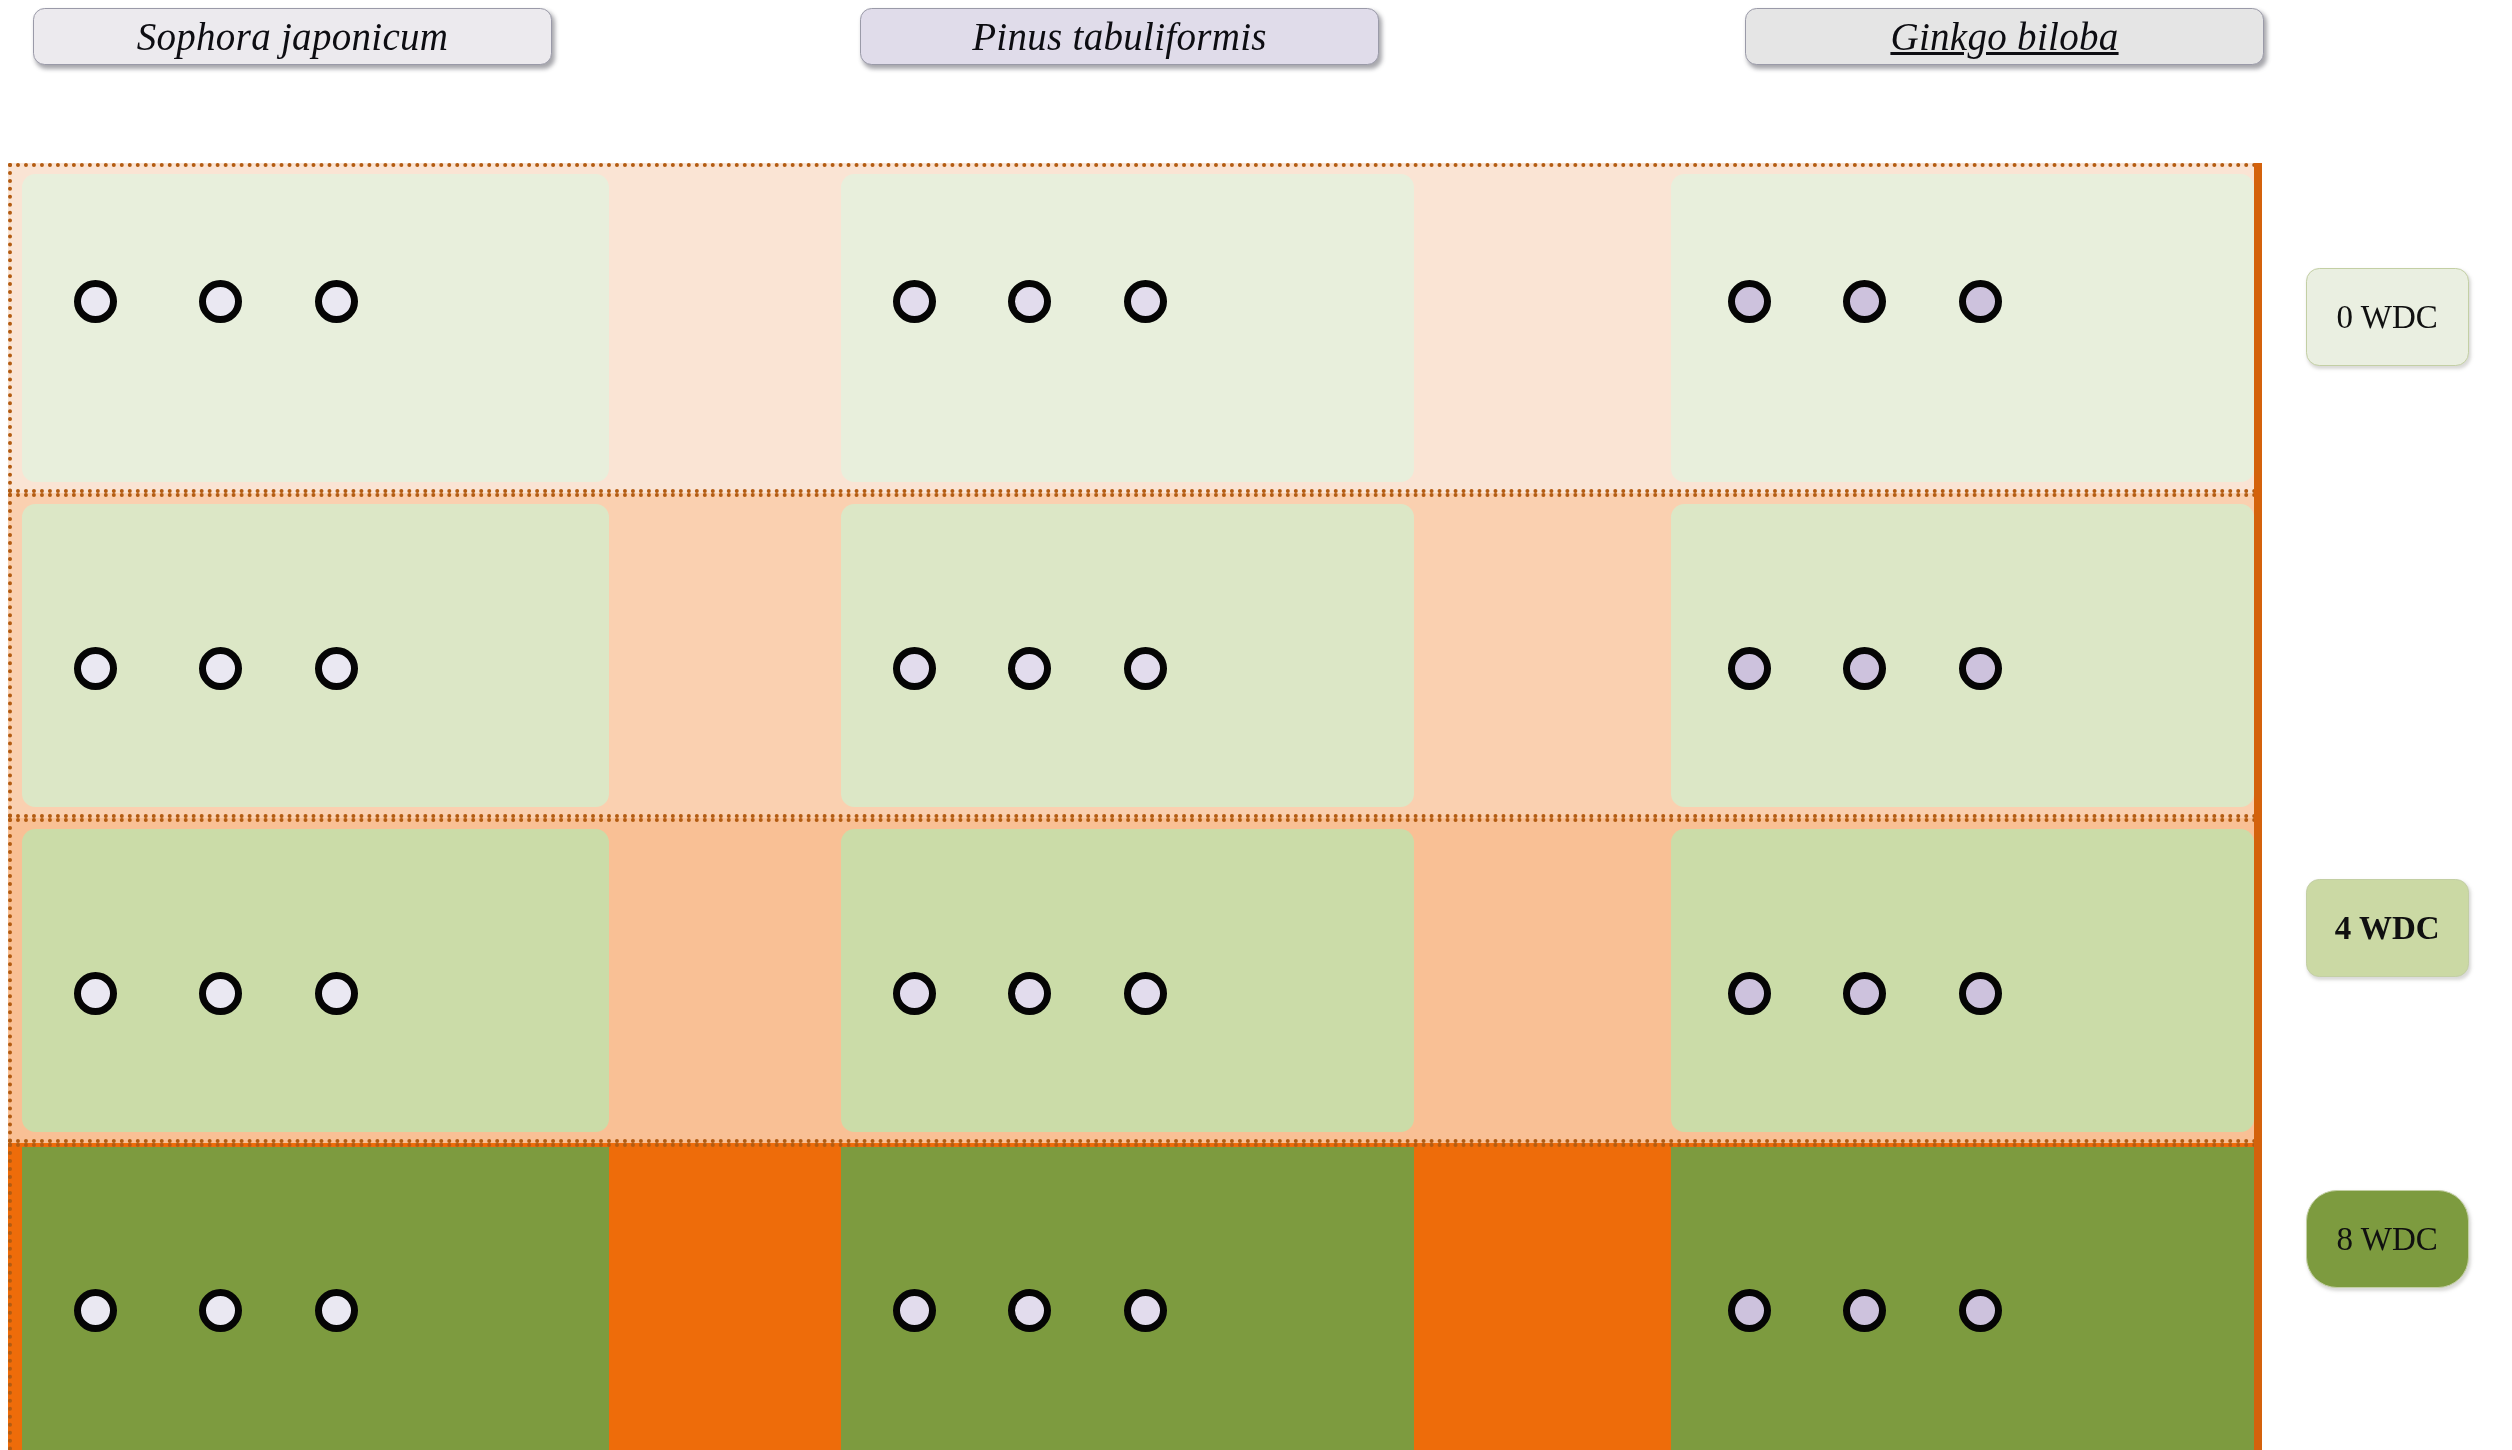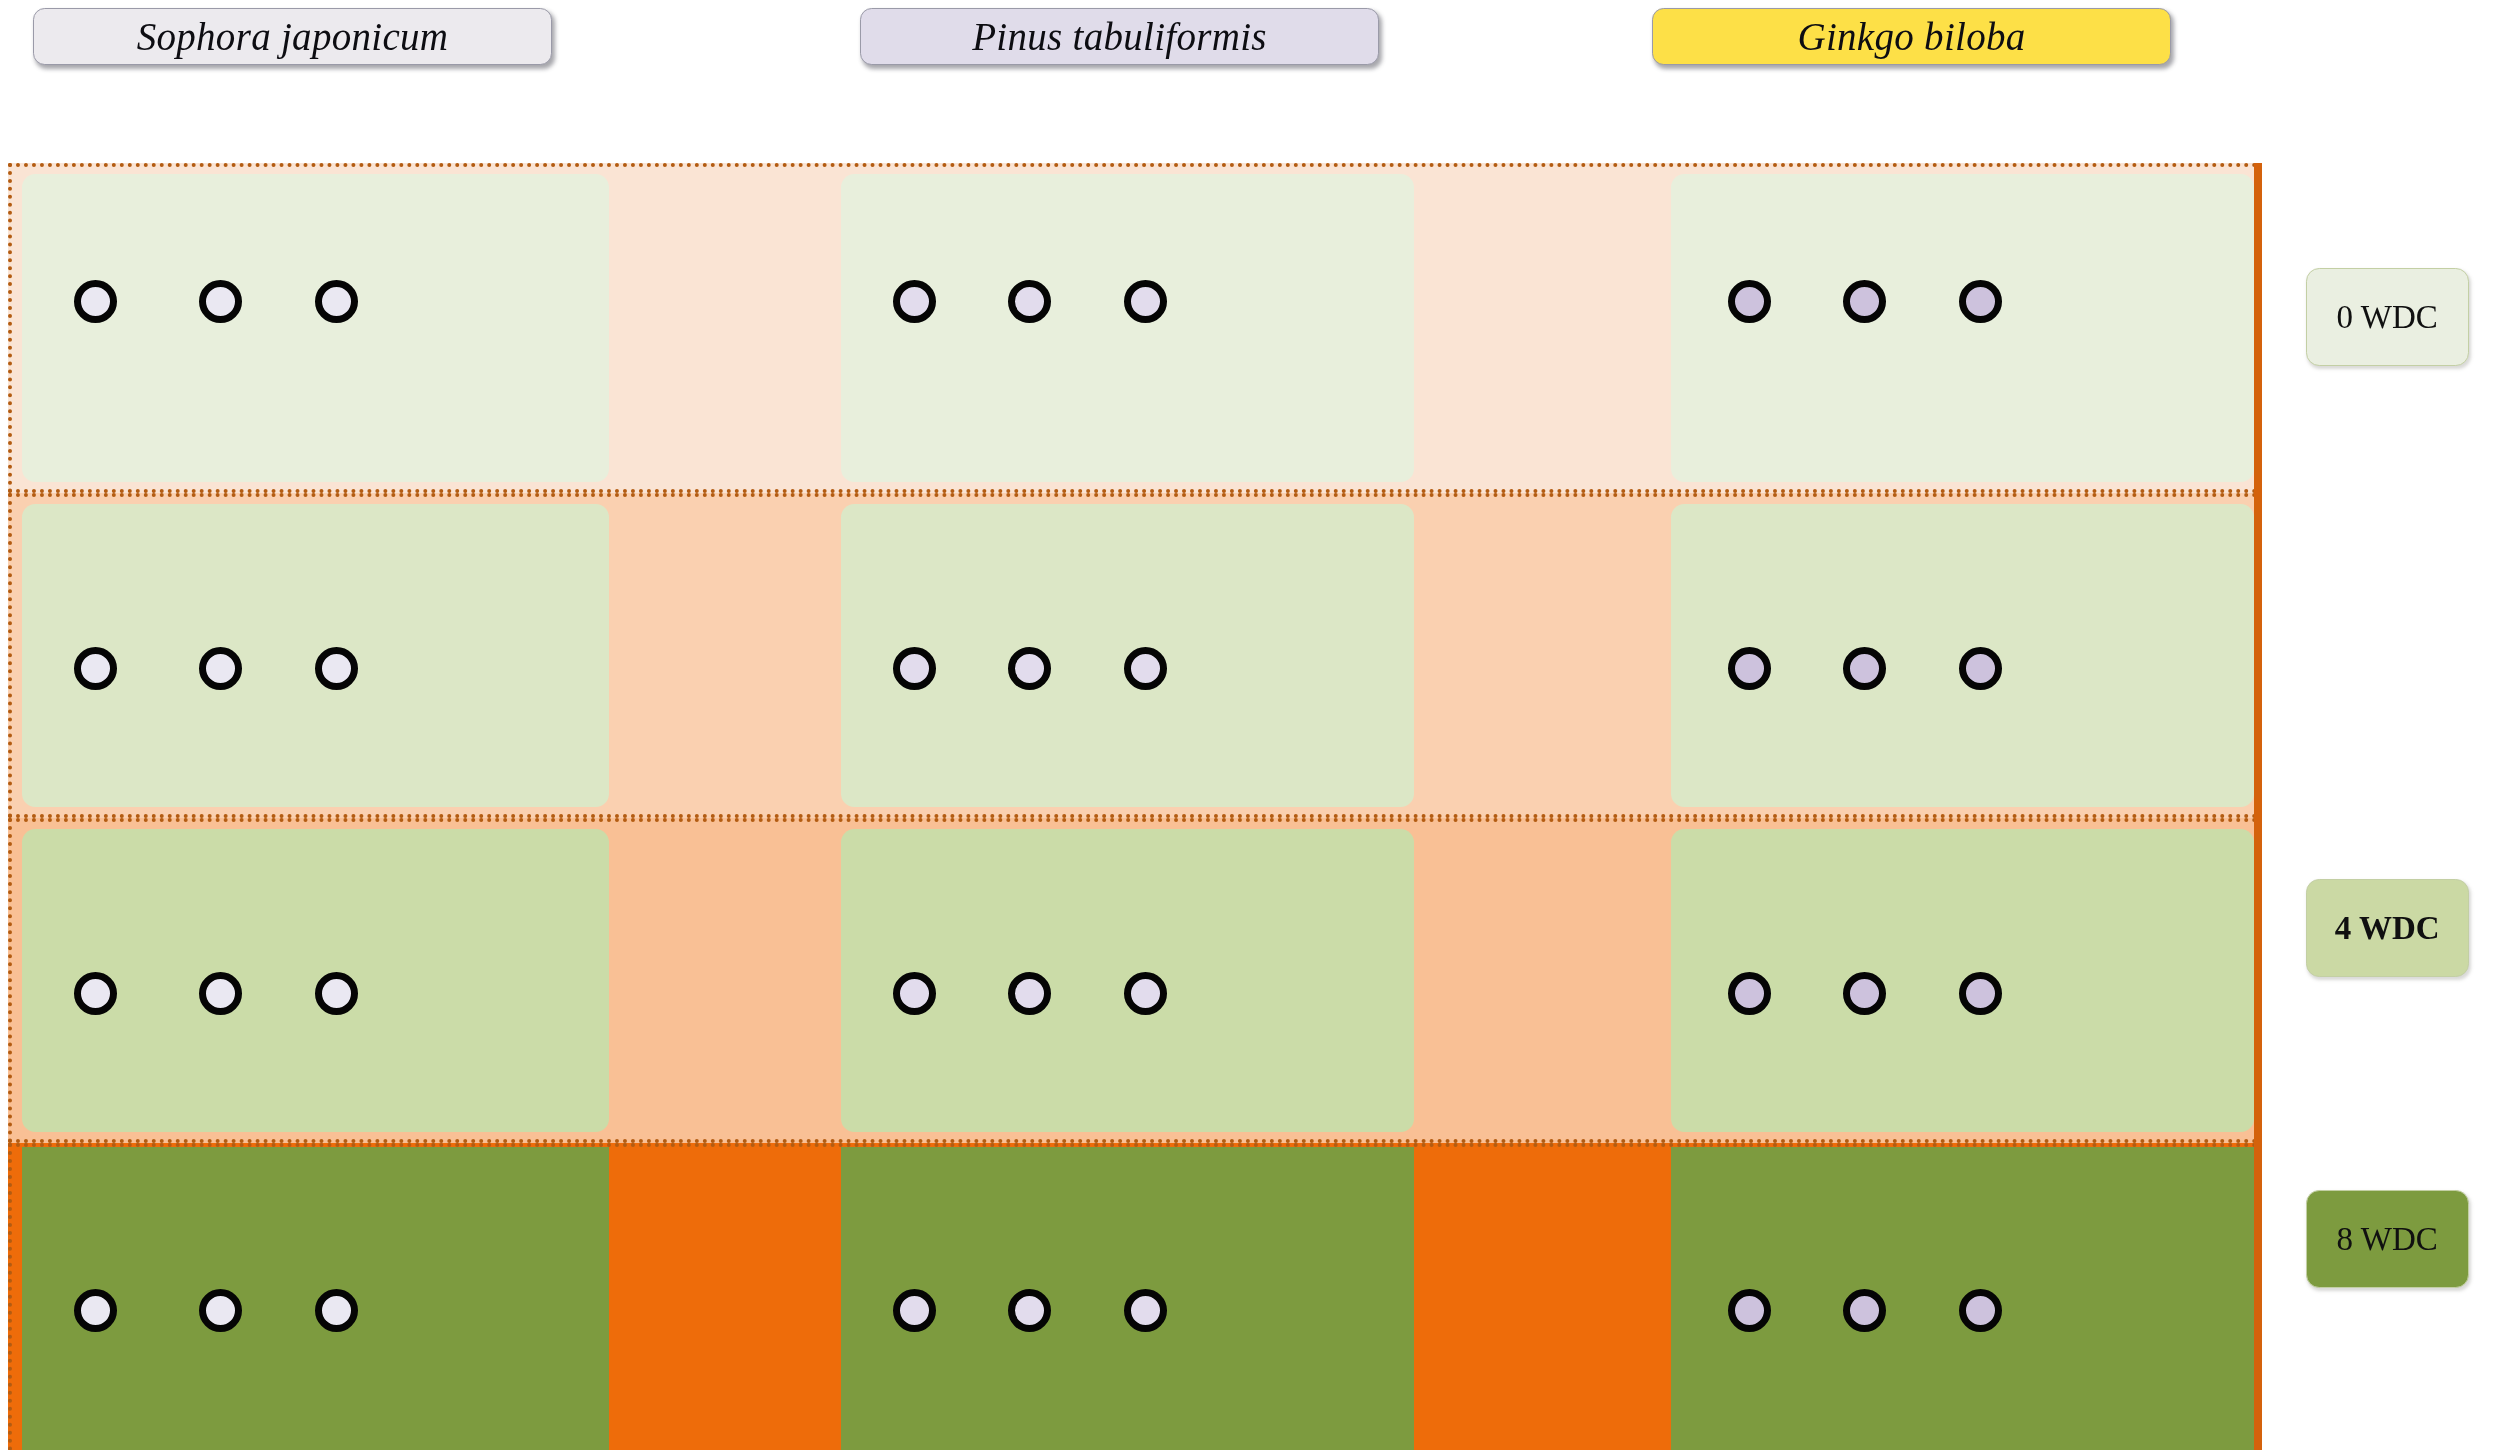--- a/index.html
+++ b/index.html
@@ -68,21 +68,21 @@
 </head>
 <body>
 
 <div id="species-header">
     <div class="species-chip" style="left: 33px; width: 517px; background: rgb(236, 234, 238);">
       <span>Sophora japonicum</span>
     </div>
     <div class="species-chip" style="left: 860px; width: 517px; background: rgb(224, 220, 234);">
       <span>Pinus tabuliformis</span>
     </div>
-    <div class="species-chip" style="left: 1652px; width: 517px; background: #fde047;">
+    <div class="species-chip" style="left: 1745px; width: 517px; background: #e5e5e5; text-decoration: underline;">
       <span>Ginkgo biloba</span>
     </div>
   </div>
 
 <div id="grid">
     <div class="band" style="top: 0px; height: 330px; background: rgb(250, 228, 212); border-color: rgb(179, 92, 18);">
       <div class="cell" style="left: 10px; width: 587px; background: rgb(232, 239, 220);">
         <div class="dot" style="left: 52px; top: 106px; background: rgb(234, 232, 242); border-color: rgb(5, 5, 5);"></div>
         <div class="dot" style="left: 177px; top: 106px; background: rgb(234, 232, 242); border-color: rgb(5, 5, 5);"></div>
         <div class="dot" style="left: 293px; top: 106px; background: rgb(234, 232, 242); border-color: rgb(5, 5, 5);"></div>
@@ -152,17 +152,17 @@
   </div>
 <div id="right-rule"></div>
 
 <div id="legend">
     <div class="legend-chip" style="top: 260px; background: rgb(234, 239, 225); margin-top: 8px;">
       <span>0 WDC</span>
     </div>
     <div class="legend-chip" style="top: 879px; background: rgb(203, 217, 164); font-weight: bold;">
       <span>4 WDC</span>
     </div>
-    <div class="legend-chip" style="top: 1190px; background: rgb(125, 155, 63);">
+    <div class="legend-chip" style="top: 1190px; background: rgb(125, 155, 63); border-radius: 31px;">
       <span>8 WDC</span>
     </div>
   </div>
 
 
 </body></html>

